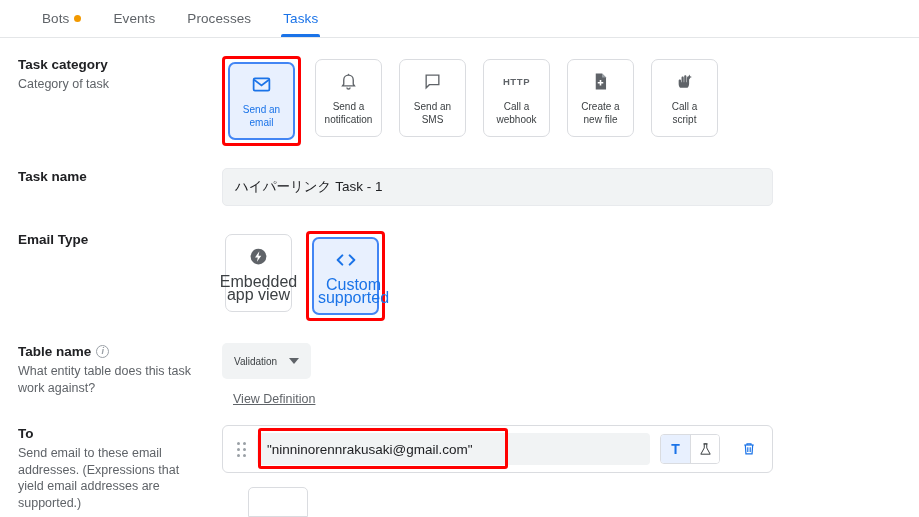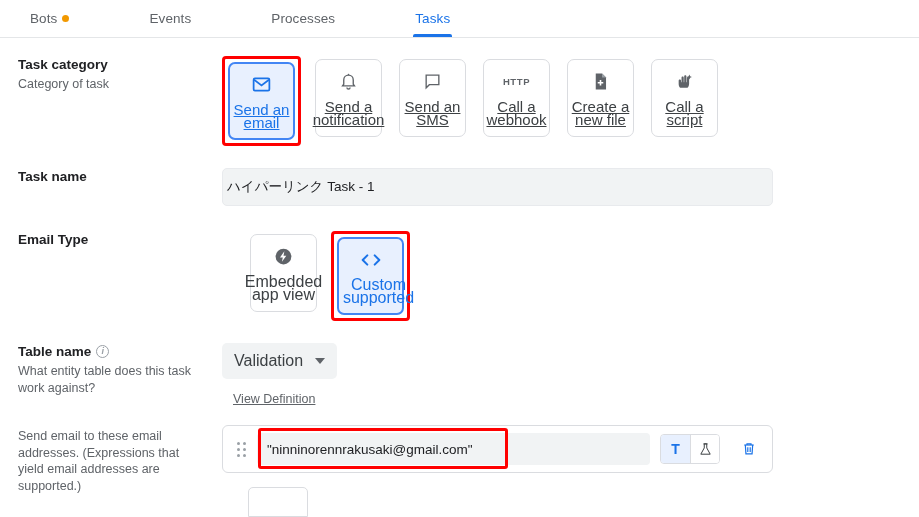--- a/index.html
+++ b/index.html
@@ -10,25 +10,24 @@
     background: #ffffff;
     font-family: "Liberation Sans", "DejaVu Sans", sans-serif;
     color: #3c4043;
   }
 
   
   .tabbar {
     height: 38px;
     display: flex;
     align-items: flex-end;
-    padding-left: 14px;
+    padding-left: 26px;
     background: #ffffff;
     border-bottom: 1px solid #e4e6e8;
     position: relative;
-    gap: 48px;
   }
   .tab {
     position: relative;
     height: 38px;
     display: flex;
     align-items: center;
     padding: 0 16px;
     font-size: 13.5px;
     color: #5f6368;
     letter-spacing: .1px;
@@ -108,26 +107,25 @@
     border-radius: 7px;
     background: #fff;
     display: flex;
     flex-direction: column;
     align-items: center;
     justify-content: center;
     cursor: pointer;
     padding: 4px 2px;
   }
   .card .cap {
-    font-size: 15px;
+    font-size: 10px;
     line-height: 13.5px;
     color: #3c4043;
     text-align: center;
     margin-top: 6px;
-    text-decoration: underline;
   }
   .card.selected {
     background: #e8f0fe;
     border: 2px solid #4285f4;
   }
   .card.selected .cap { color: #1a73e8; }
   .card-wrap { position: relative; display: inline-block; }
   .card-wrap.hl { padding: 3px; border: 3px solid #ff0000; border-radius: 4px; }
   .icon-box { height: 24px; display: flex; align-items: center; justify-content: center; }
   .http-text { font-size: 9.5px; font-weight: bold; color: #5f6368; letter-spacing: .6px; }
@@ -149,36 +147,36 @@
 
   
   .taskname-input {
     width: 551px;
     height: 38px;
     background: #f1f3f4;
     border: 1px solid #e8eaed;
     border-radius: 5px;
     display: flex;
     align-items: center;
-    padding: 0 4px;
+    padding: 0 12px;
     font-size: 13.5px;
     color: #202124;
     cursor: text;
   }
 
   
   .select {
     display: inline-flex;
     align-items: center;
     gap: 12px;
     height: 36px;
     background: #f1f3f4;
     border-radius: 5px;
     padding: 0 12px;
-    font-size: 16px;
+    font-size: 10px;
     color: #3c4043;
     cursor: pointer;
   }
   .caret {
     width: 0; height: 0;
     border-left: 5px solid transparent;
     border-right: 5px solid transparent;
     border-top: 6px solid #5f6368;
   }
   .viewdef {
@@ -395,21 +393,21 @@
 
   <div class="row" style="padding-top:22px;">
     <div class="label-col">
       <div class="lbl-title">Task name</div>
     </div>
     <div class="field-col">
       <div class="taskname-input" placeholder="">ハイパーリンク Task - 1</div>
     </div>
   </div>
 
-  <div class="row" style="padding-top:25px;gap:25px;">
+  <div class="row" style="padding-top:25px;">
     <div class="label-col">
       <div class="lbl-title">Email Type</div>
     </div>
     <div class="field-col">
       <div class="etype-cards">
 
         <div class="card-wrap" style="padding:3px;">
           <div class="etype-card">
             <div class="icon-box">
               <svg width="21" height="21" viewBox="0 0 24 24">
@@ -457,20 +455,21 @@
         <span class="caret"></span>
       </div>
       <div>
         <a class="viewdef">View Definition</a>
       </div>
     </div>
   </div>
 
   <div class="row" style="padding-top:18px;">
     <div class="label-col">
+      <div class="lbl-title">To</div>
       <div class="lbl-desc">Send email to these email addresses. (Expressions that yield email addresses are supported.)</div>
     </div>
     <div class="field-col">
       <div class="to-field">
         <div class="drag-handle">
           <i></i>
             <i></i>
             <i></i>
             <i></i>
             <i></i>

